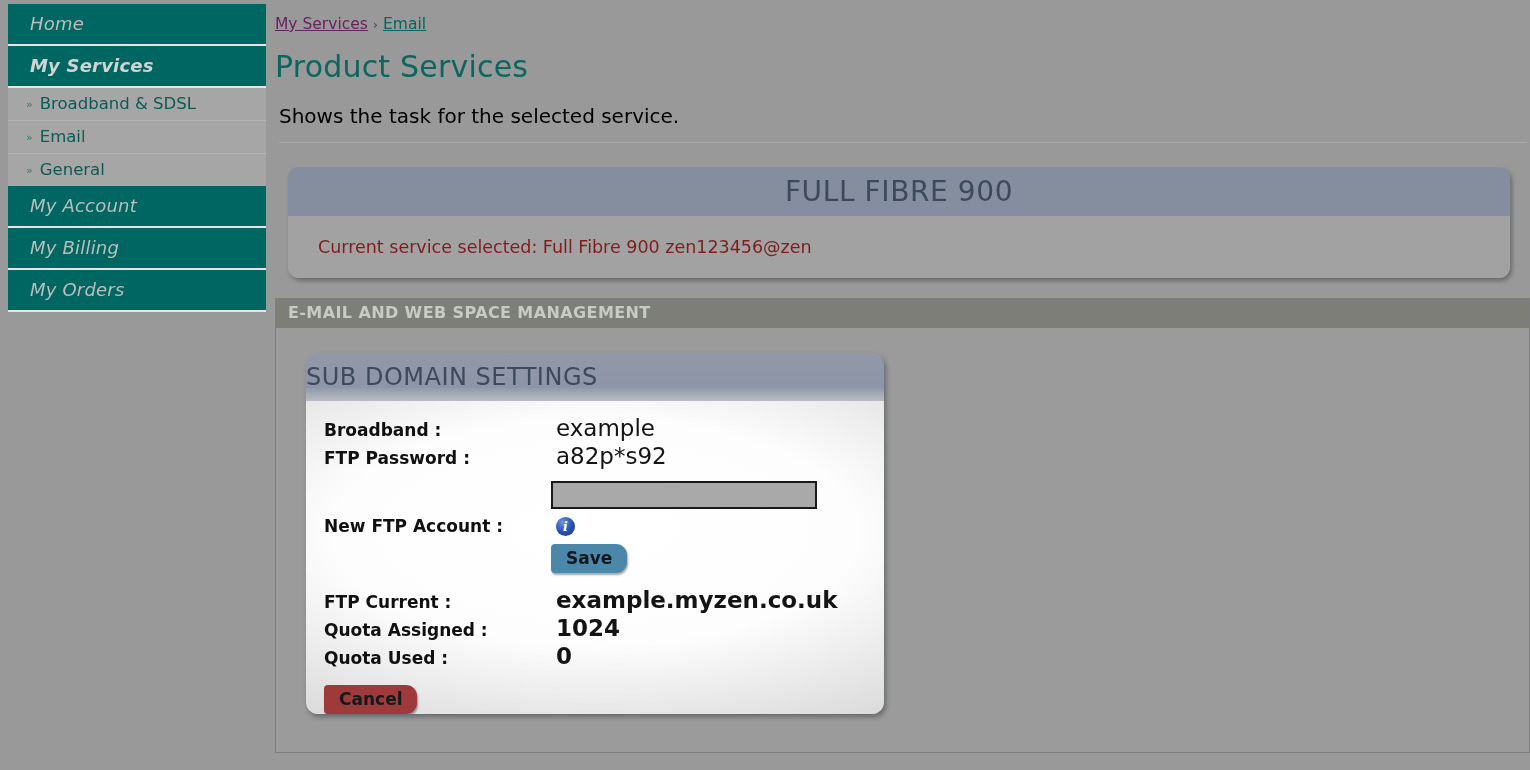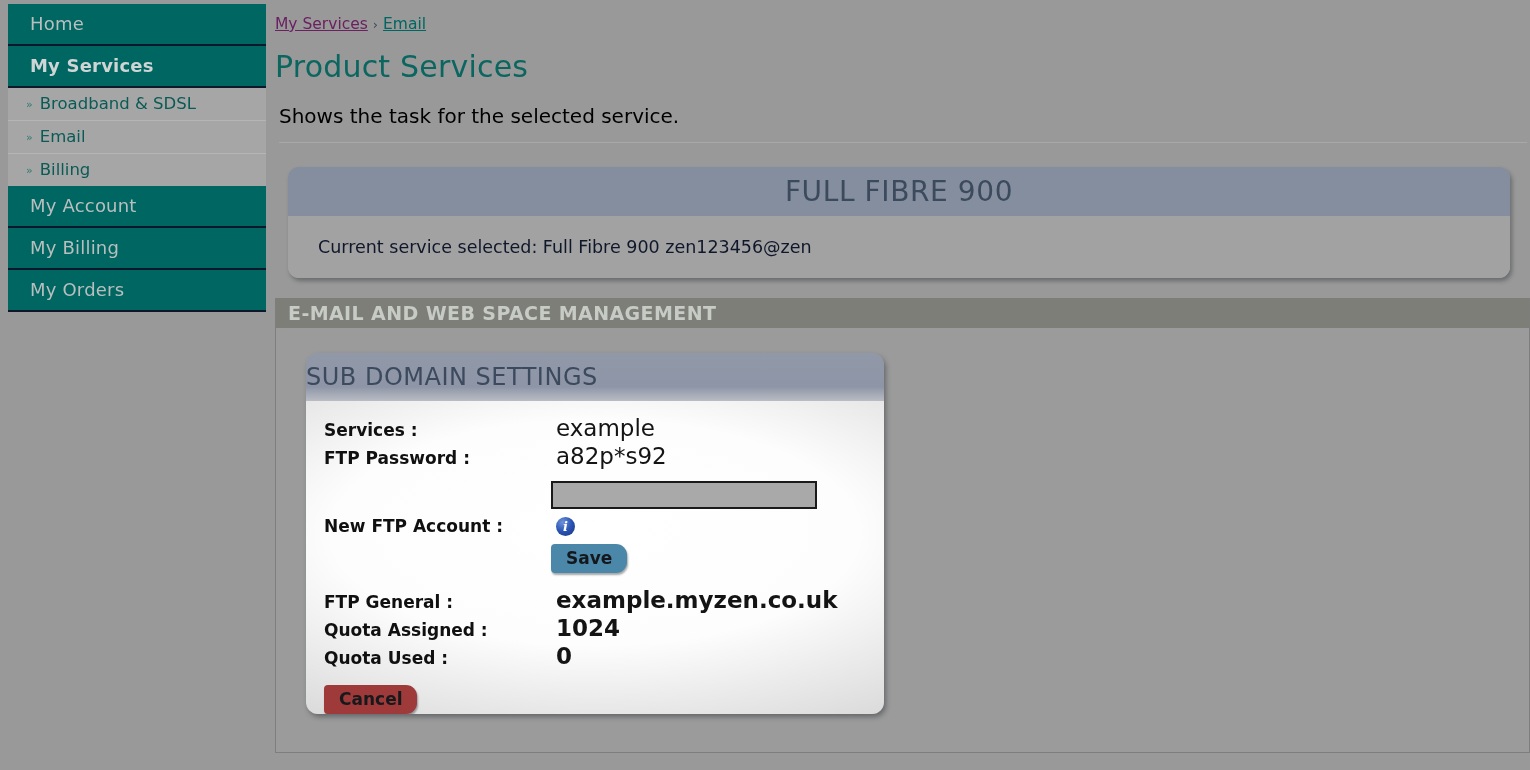--- a/index.html
+++ b/index.html
@@ -17,23 +17,24 @@
   
   #sidebar {
     position: absolute; left: 8px; top: 4px;
     width: 258px;
   }
   .nav-top {
     background: #006661;
     color: #b9bfbf;
     font-size: 18px;
     padding: 10px 0 10px 22px;
-    border-bottom: 2px solid #0f172a;
+    border-bottom: 2px solid #e5e5e5;
     letter-spacing: .2px;
     line-height: 20px;
+    font-style: italic;
   }
   .nav-top.active { font-weight: bold; color: #cfd4d4; }
   .submenu { background: #a6a6a6; padding: 0; }
   .submenu-item {
     display: flex; align-items: center;
     gap: 7px;
     padding: 6px 0 6px 18px;
     color: #0a5a55;
     font-size: 16.5px;
     border-bottom: 1px solid #b5b5b5;
@@ -88,40 +89,40 @@
     text-align: center;
     color: #3c4a5e;
     font-size: 28px;
     letter-spacing: .6px;
   }
   .service-panel-body {
     background: #a2a2a2;
     height: 62px;
     line-height: 62px;
     padding-left: 30px;
-    color: #0f172a;
+    color: #7f1d1d;
     font-size: 17.5px;
   }
 
   
   .section {
     margin: 20px 0 0 0;
     width: 1255px;
     height: 455px;
     background: #9b9b9b;
     border: 1px solid #7e7e7e;
     border-top: none;
   }
   .section-head {
     background: #7c7e77;
     height: 30px;
     line-height: 30px;
     padding-left: 12px;
     color: #c7cbc5;
-    font-size: 19px;
+    font-size: 16px;
     font-weight: bold;
     letter-spacing: .4px;
   }
 
   
   .card {
     position: relative;
     margin: 25px 0 0 30px;
     width: 578px;
     border-radius: 12px;
@@ -221,21 +222,21 @@
       <div class="submenu-item">
         <span class="chev">»</span>
         <span>Broadband &amp; SDSL</span>
       </div>
       <div class="submenu-item">
         <span class="chev">»</span>
         <span>Email</span>
       </div>
       <div class="submenu-item">
         <span class="chev">»</span>
-        <span>Billing</span>
+        <span>General</span>
       </div>
     </div>
 
     <div class="nav-top">
       <span>My Account</span>
     </div>
     <div class="nav-top">
       <span>My Billing</span>
     </div>
     <div class="nav-top">
@@ -259,21 +260,21 @@
 
     <div class="section">
       <div class="section-head">E-MAIL AND WEB SPACE MANAGEMENT</div>
 
       <div class="card">
         <div class="card-head">SUB DOMAIN SETTINGS</div>
 
         <div class="card-body">
 
           <div class="row">
-            <div class="lbl">Services :</div>
+            <div class="lbl">Broadband :</div>
             <div class="val plain">example</div>
           </div>
 
           <div class="row">
             <div class="lbl">FTP Password :</div>
             <div class="val plain">a82p*s92</div>
           </div>
 
           <div class="pw-input-row">
             <input class="pw-input" type="text" value="" style="">
@@ -283,21 +284,21 @@
             <div class="lbl">New FTP Account :</div>
             <div class="info-icon">i</div>
           </div>
 
           <div class="save-row">
             <button class="btn btn-save">Save</button>
           </div>
 
           <div class="fields-block">
             <div class="row">
-              <div class="lbl">FTP General :</div>
+              <div class="lbl">FTP Current :</div>
               <div class="val bold">example.myzen.co.uk</div>
             </div>
             <div class="row">
               <div class="lbl">Quota Assigned :</div>
               <div class="val bold">1024</div>
             </div>
             <div class="row">
               <div class="lbl">Quota Used :</div>
               <div class="val bold">0</div>
             </div>

